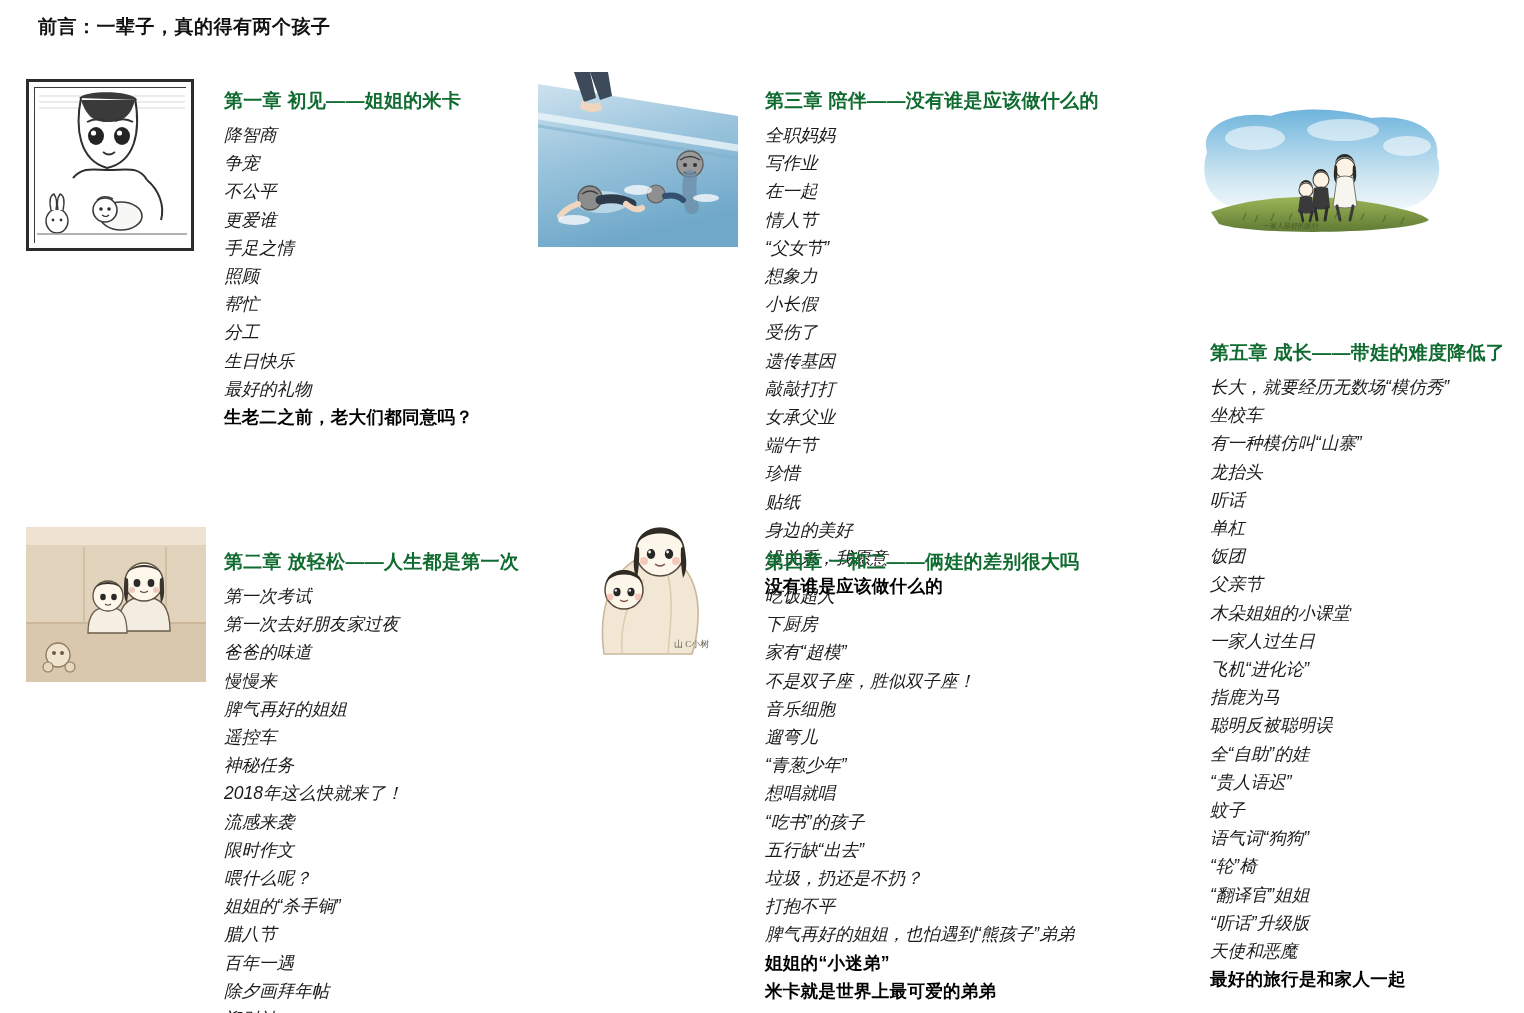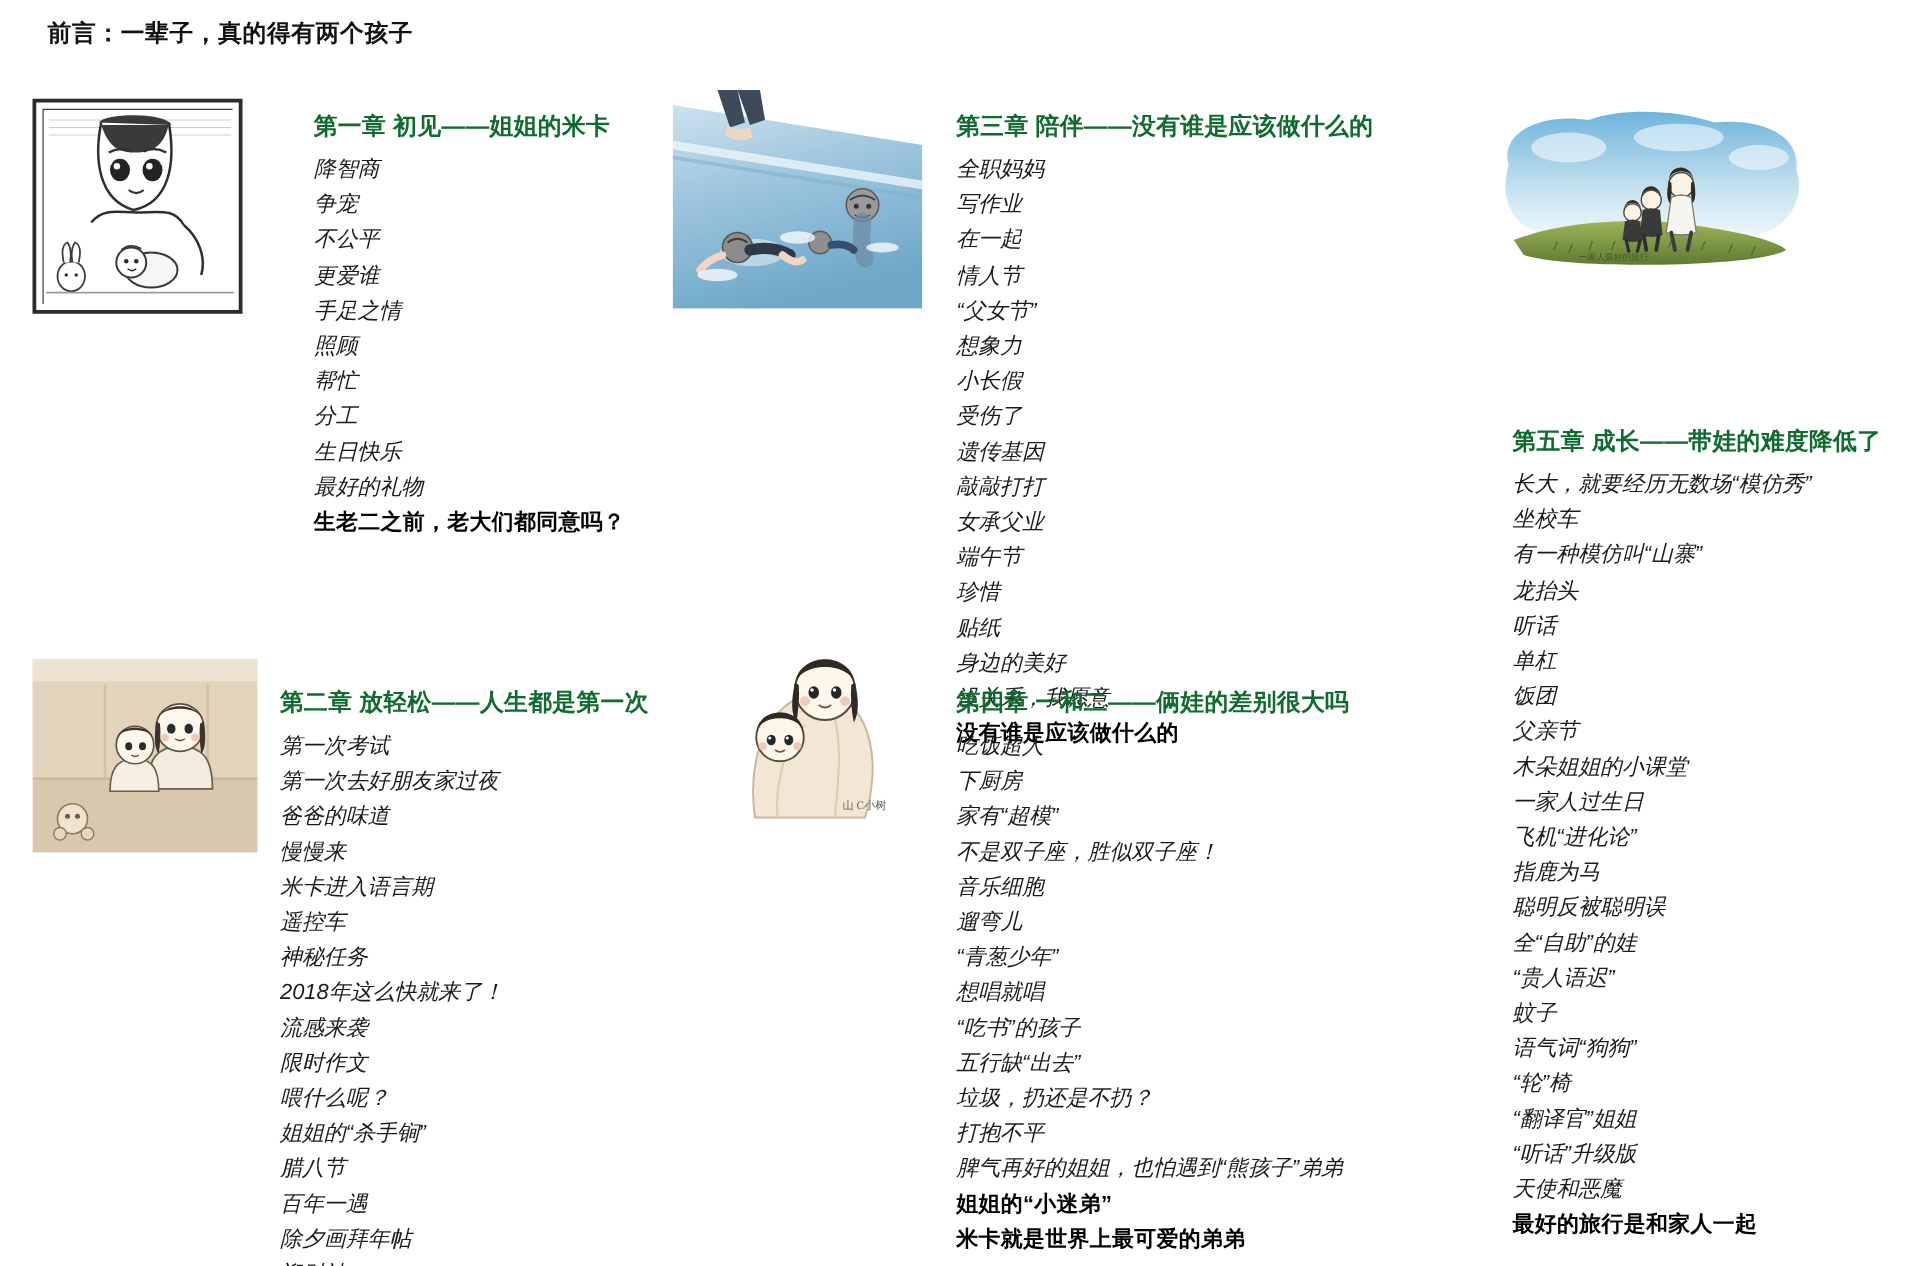--- a/index.html
+++ b/index.html
@@ -53,21 +53,21 @@
     white-space: nowrap;
     font-style: italic;
   }
   .toc-list li.bold {
     font-weight: bold;
     font-style: normal;
     color: #000;
     letter-spacing: 0.3px;
   }
   
-  #ch1 { left: 224px; top: 88px; margin-left: 27px; }
+  #ch1 { left: 224px; top: 88px; }
   #ch2 { left: 224px; top: 549px; }
   #ch3 { left: 765px; top: 88px; }
   #ch4 { left: 765px; top: 549px; }
   #ch5 { left: 1210px; top: 340px; }
 
   
   .illus { position: absolute; }
 
   
   #illus1 {
@@ -97,21 +97,21 @@
   }
 
   
   #illus4 {
     left: 548px; top: 516px; width: 180px; height: 140px;
     overflow: hidden;
   }
 
   
   #illus5 {
-    left: 1193px; top: 88px; width: 258px; height: 160px;
+    left: 1193px; top: 108px; width: 258px; height: 160px;
     overflow: hidden;
   }
   svg { display: block; }
 </style>
 </head>
 <body>
 
 <div class="page">
 
   <div class="preface">前言：一辈子，真的得有两个孩子</div>
@@ -226,21 +226,21 @@
     </svg>
   </div>
 
   <div class="chapter" id="ch2">
     <div class="chapter-title">第二章 放轻松——人生都是第一次</div>
     <ul class="toc-list">
       <li>第一次考试</li>
       <li>第一次去好朋友家过夜</li>
       <li>爸爸的味道</li>
       <li>慢慢来</li>
-      <li>米卡进入语言期</li>
+      <li>脾气再好的姐姐</li>
       <li>遥控车</li>
       <li>神秘任务</li>
       <li>2018年这么快就来了！</li>
       <li>流感来袭</li>
       <li>限时作文</li>
       <li>喂什么呢？</li>
       <li>姐姐的“杀手锏”</li>
       <li>腊八节</li>
       <li>百年一遇</li>
       <li>除夕画拜年帖</li>

